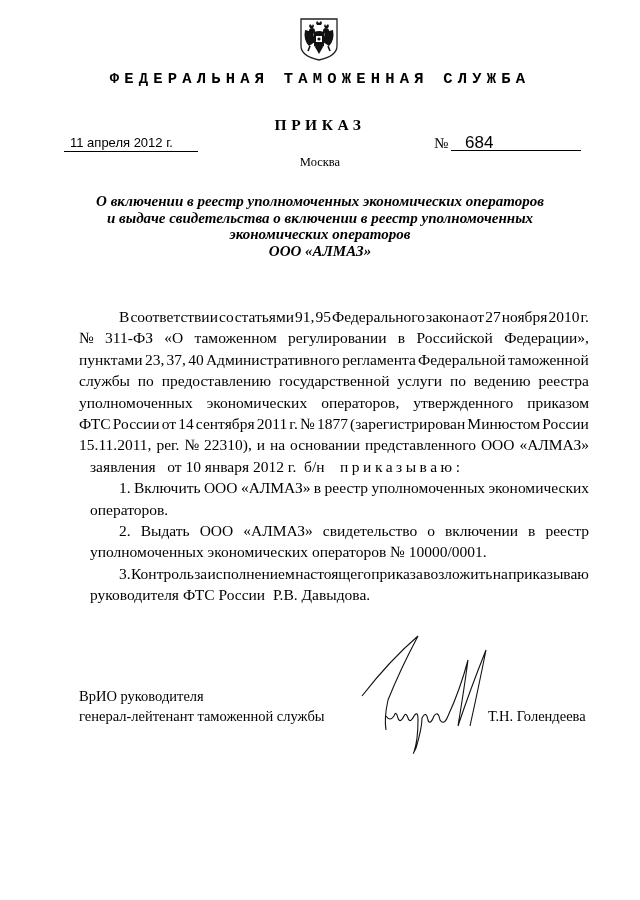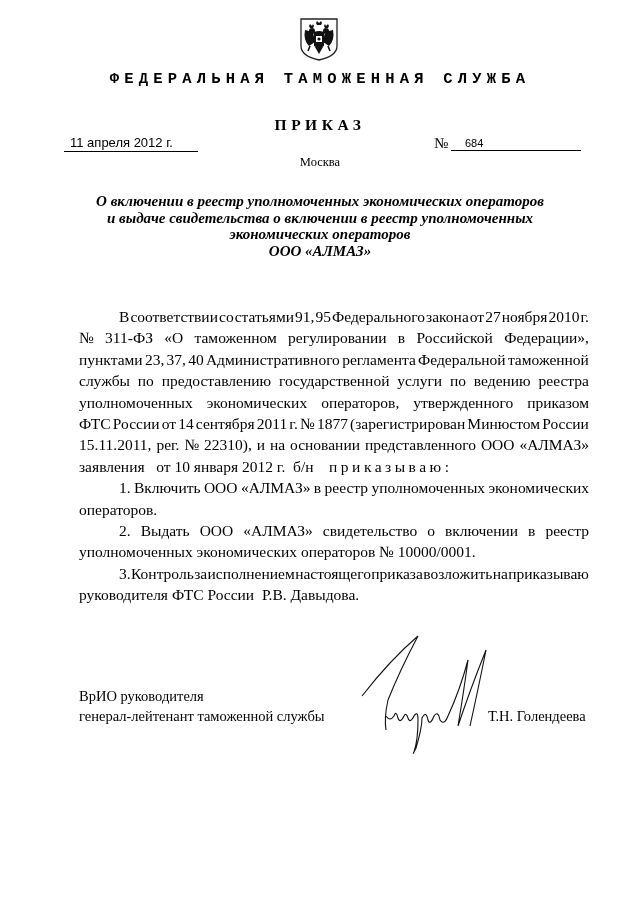--- a/index.html
+++ b/index.html
@@ -62,21 +62,21 @@
       font-size: 15px;
       line-height: 16px;
     }
     .num-line {
       position: absolute;
       left: 451px;
       top: 135px;
       width: 130px;
       border-bottom: 1px solid #000;
       font-family: "Liberation Sans", sans-serif;
-      font-size: 11px;
+      font-size: 17px;
       line-height: 16px;
       height: 16px;
       padding-left: 14px;
       box-sizing: border-box;
     }
     .city {
       position: absolute;
       left: 0;
       width: 640px;
       top: 155px;
@@ -101,21 +101,21 @@
       top: 306px;
       font-size: 15.5px;
       line-height: 21.4px;
     }
     .line {
       white-space: nowrap;
       display: flex;
       justify-content: space-between;
       height: 21.4px;
     }
-    .line.left { justify-content: flex-start; }
+    .line.left { justify-content: flex-start; margin-left: 11px; }
     .line.indent { padding-left: 40px; }
     .line span { white-space: pre; }
     .spaced { letter-spacing: 3.5px; }
     .sig-block {
       position: absolute;
       left: 79px;
       top: 686px;
       font-size: 14.5px;
       line-height: 20px;
     }

